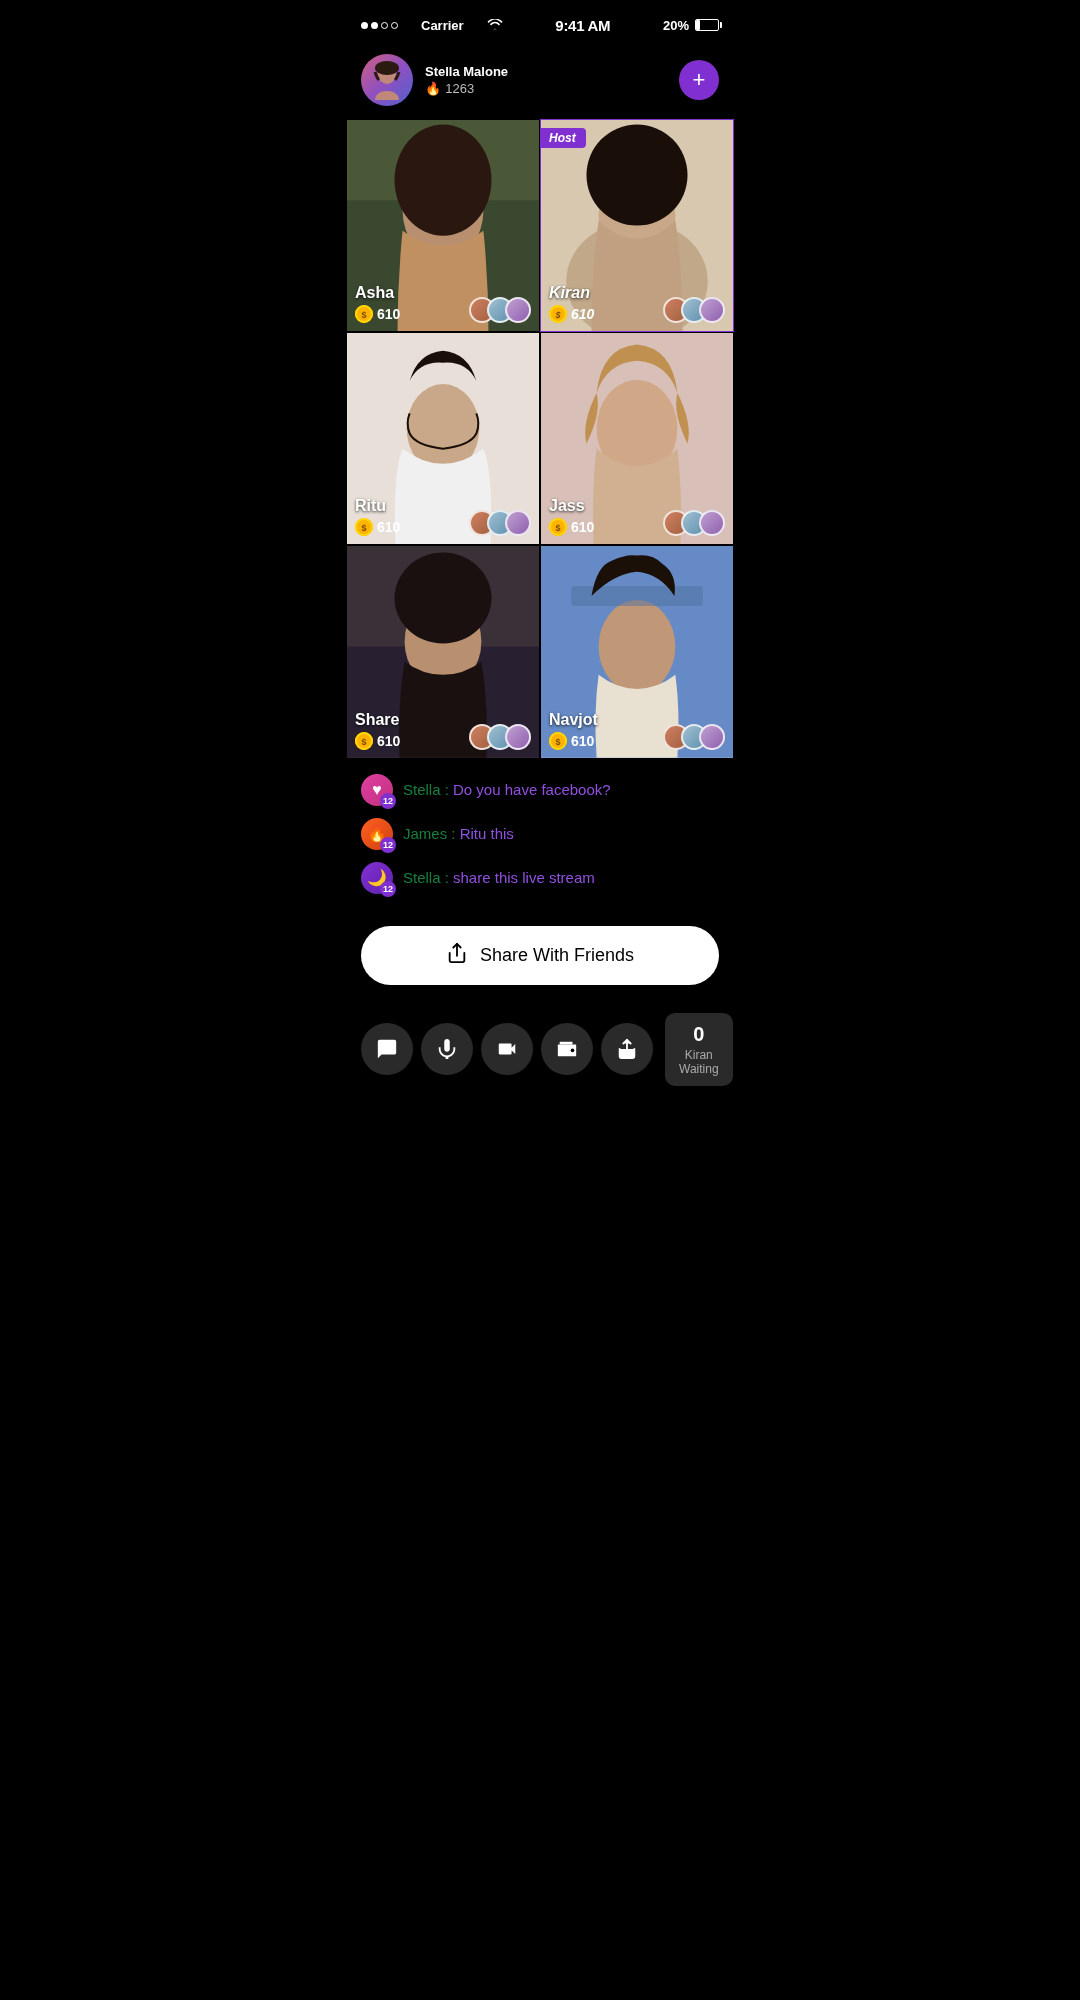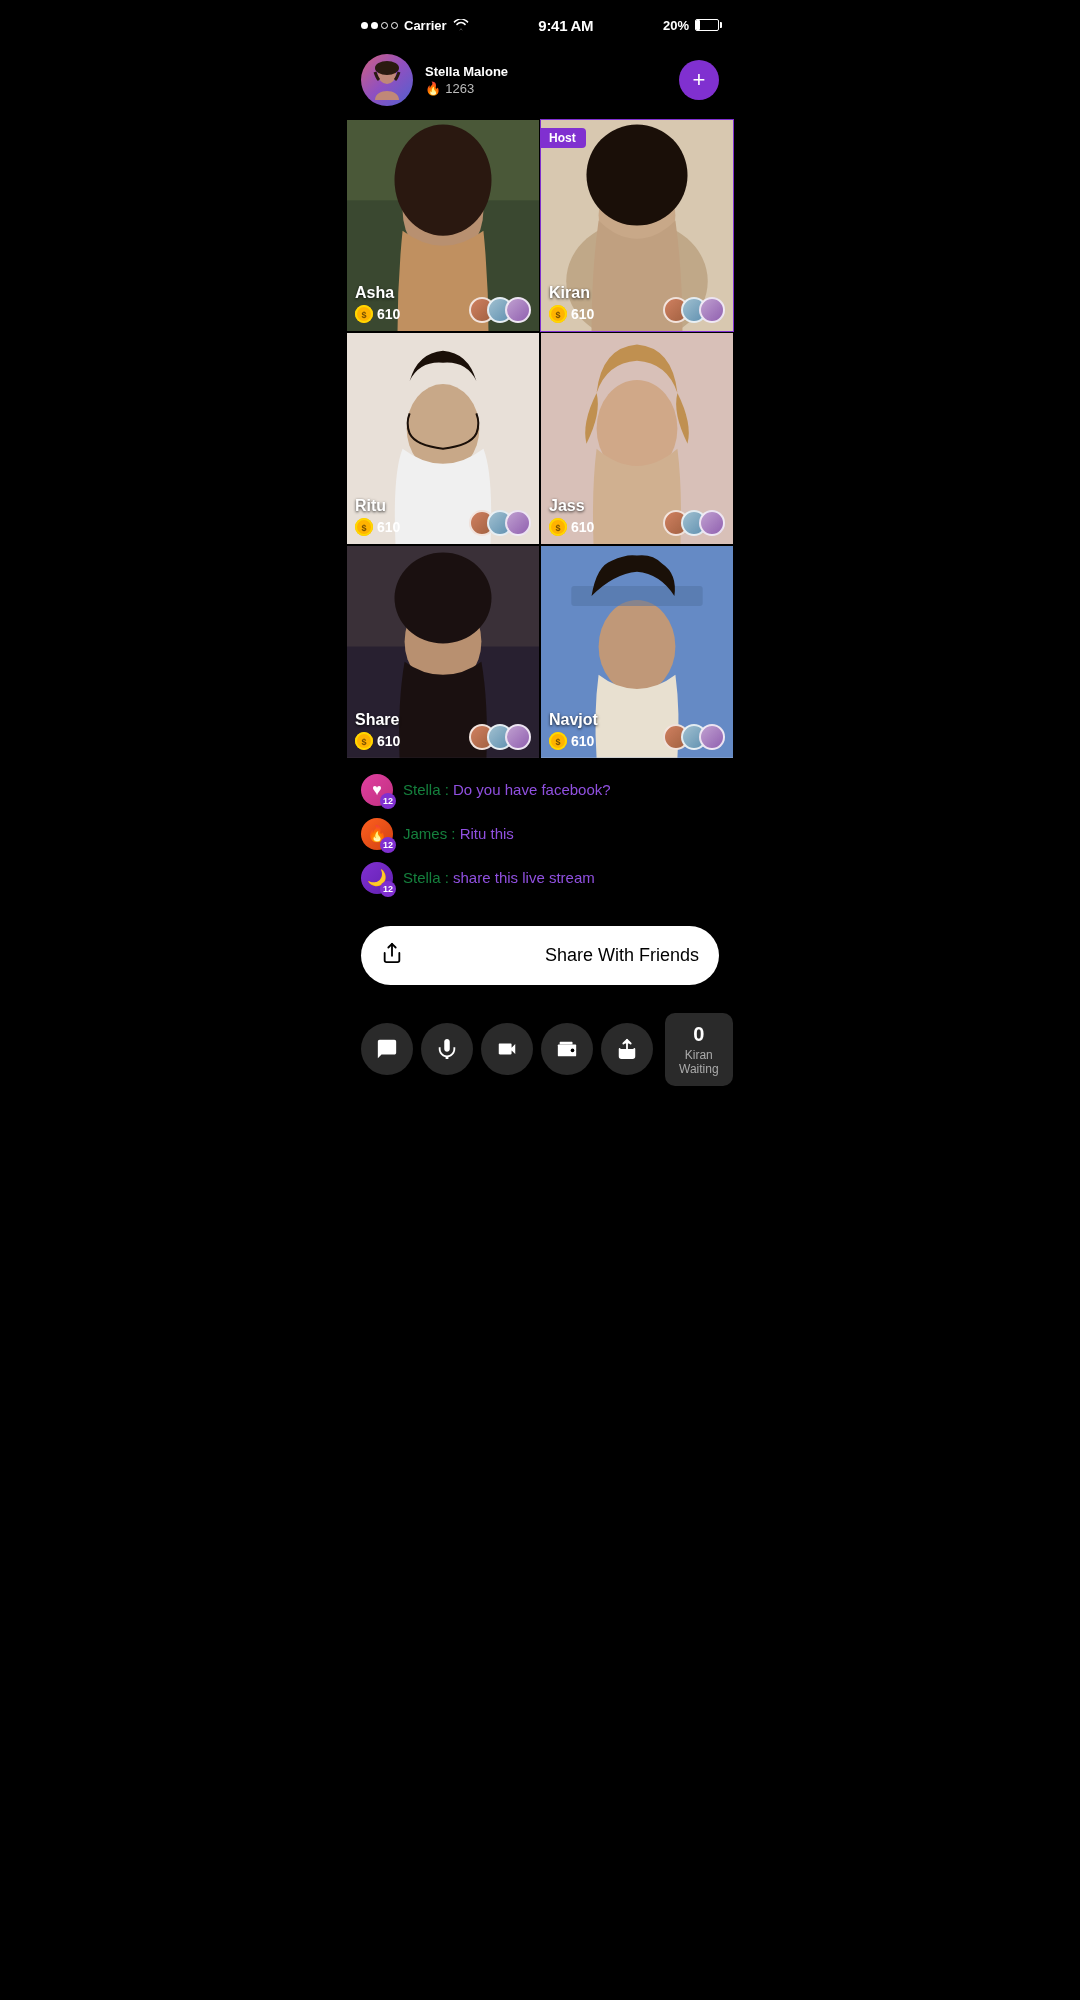--- a/index.html
+++ b/index.html
@@ -21,21 +21,21 @@
       display: flex;
       justify-content: space-between;
       align-items: center;
       padding: 10px 16px 4px;
       height: 44px;
     }
 
     .status-left {
       display: flex;
       align-items: center;
-      gap: 6px;
+      gap: 23px;
       font-size: 13px;
       font-weight: 600;
     }
 
     .signal-dots {
       display: flex;
       gap: 3px;
       align-items: center;
     }
 
@@ -173,20 +173,21 @@
     .video-cell {
       position: relative;
       aspect-ratio: 1/1.1;
       overflow: hidden;
       background: #1a1a2e;
     }
 
     .video-cell.host-cell {
       outline: 3px solid #8030d0;
       outline-offset: -2px;
+      font-style: italic;
     }
 
     
     .photo-asha {
       background: linear-gradient(160deg, #3a4a2a 0%, #4a5a3a 30%, #8a7a6a 60%, #d4a870 80%, #c0a060 100%);
     }
 
     .photo-kiran {
       background: linear-gradient(160deg, #d0c8b0 0%, #f0e8d0 30%, #e8d8c0 50%, #c0a890 70%, #a08878 100%);
     }
@@ -364,21 +365,21 @@
       width: 100%;
       padding: 16px 20px;
       border-radius: 50px;
       background: #fff;
       border: none;
       color: #000;
       font-size: 18px;
       font-weight: 500;
       display: flex;
       align-items: center;
-      justify-content: space-between;
+      justify-content: center;
       gap: 12px;
       cursor: pointer;
     }
 
     .share-btn-icon {
       font-size: 20px;
     }
 
     
     .bottom-bar {

